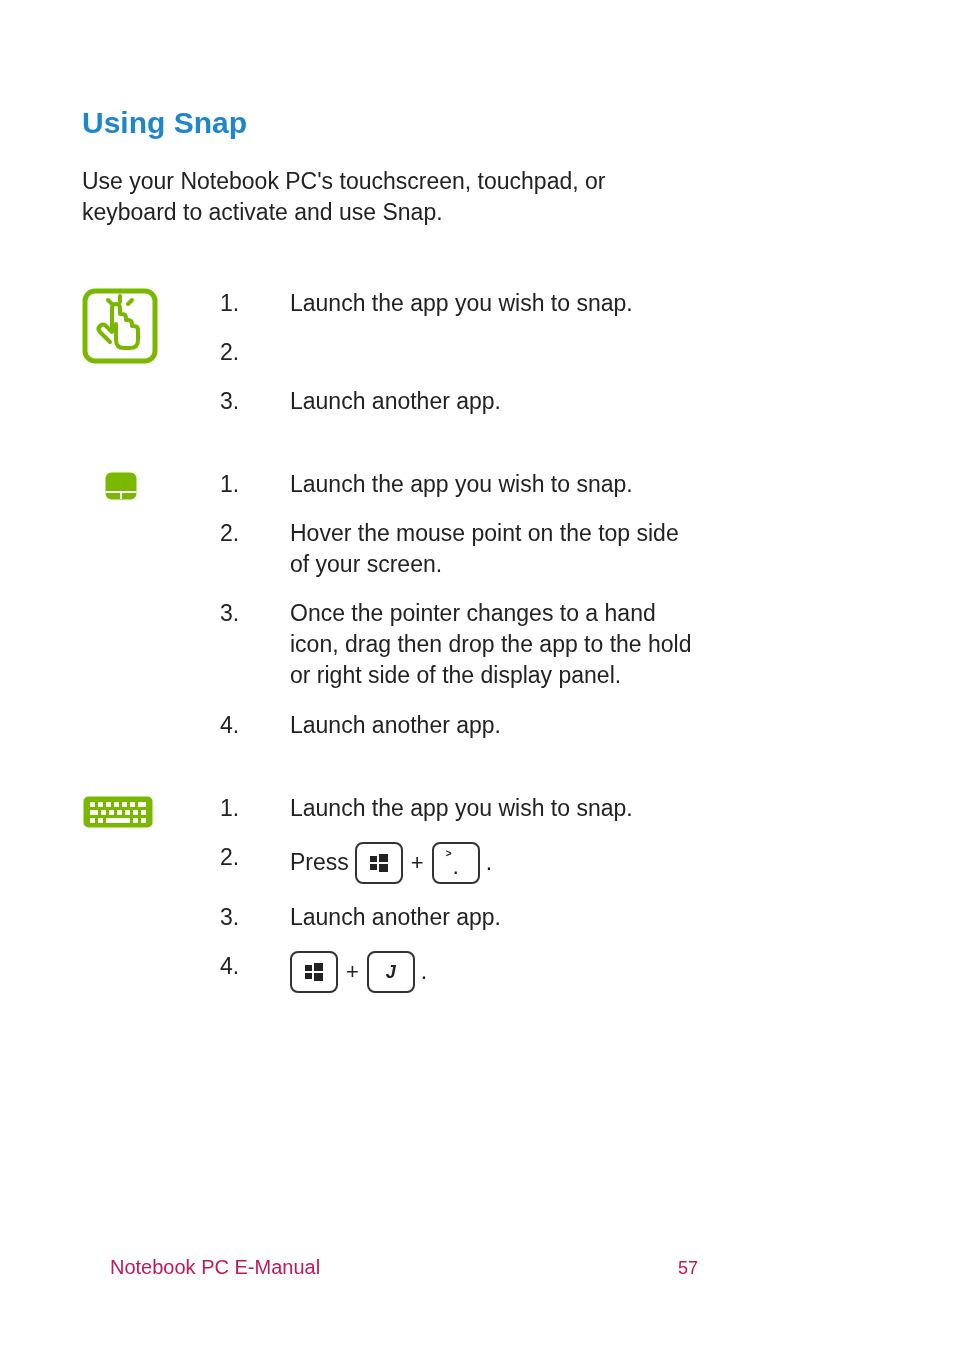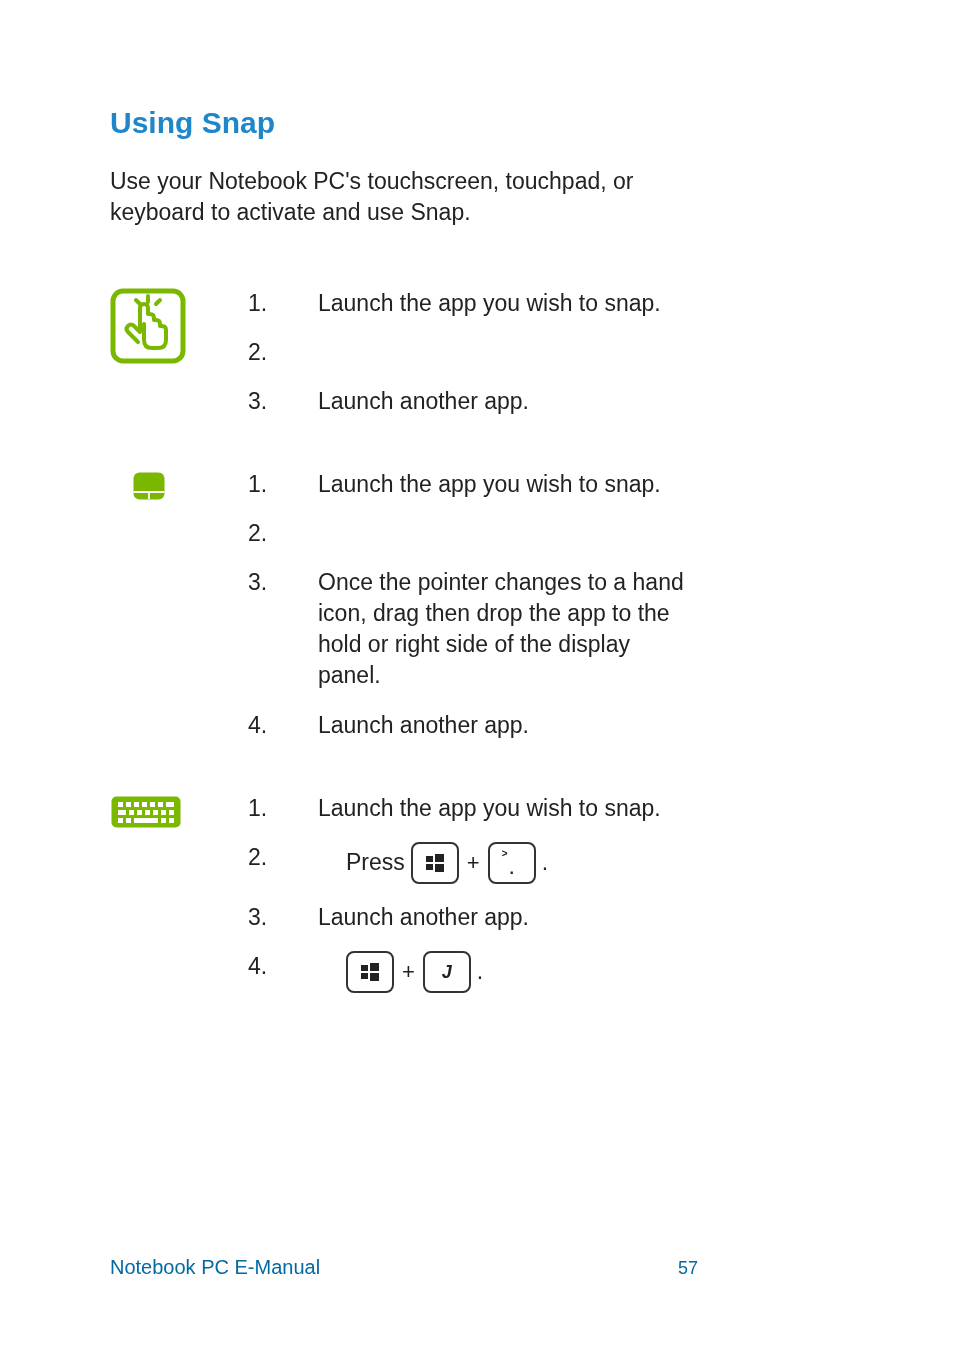--- a/index.html
+++ b/index.html
@@ -1,33 +1,33 @@
 <!DOCTYPE html>
 <html><head>
 <meta charset="utf-8">
 <style>
   * { box-sizing: border-box; margin: 0; padding: 0; }
   html, body { width: 954px; height: 1345px; background: #fff; font-family: "Segoe UI", "Myriad Pro", Arial, sans-serif; color: #222; }
-  .page { width: 808px; height: 1345px; padding: 106px 110px 40px 110px; position: relative; }
+  .page { width: 808px; height: 1345px; padding: 106px 110px 40px 82px; position: relative; }
   .h1 { color: #1f87c9; font-weight: 700; font-size: 30px; margin-bottom: 26px; }
   .intro { font-size: 23px; line-height: 1.35; margin-bottom: 60px; }
   .block { display: flex; margin-bottom: 52px; }
   .icon-col { width: 138px; flex: 0 0 138px; }
   .content-col { flex: 1; }
   .ol-item { display: flex; font-size: 23px; line-height: 1.35; margin-bottom: 18px; }
   .ol-item:last-child { margin-bottom: 0; }
   .ol-num { width: 70px; flex: 0 0 70px; }
   .ol-txt { flex: 1; }
-  .inline-row { display: flex; align-items: center; flex-wrap: wrap; gap: 6px; margin-left: 28px; }
+  .inline-row { display: flex; align-items: center; flex-wrap: wrap; gap: 6px; }
   .touch-icon svg, .touchpad-icon svg, .keyboard-icon svg { display: block; }
   .key { display: inline-flex; align-items: center; justify-content: center; min-width: 48px; height: 42px; border: 2.5px solid #333; border-radius: 8px; font-size: 18px; font-weight: 600; padding: 0 8px; }
   .key-wide { min-width: 48px; }
   .key svg { display: block; }
   .plus { font-size: 22px; padding: 0 2px; }
-  .footer { position: absolute; bottom: 66px; left: 110px; right: 110px; display: flex; justify-content: space-between; align-items: flex-end; font-size: 20px; color: #0369a1; }
+  .footer { position: absolute; bottom: 66px; left: 110px; right: 110px; display: flex; justify-content: space-between; align-items: flex-end; font-size: 20px; color: #be185d; }
   .footer .pg { font-size: 18px; }
 </style>
 </head>
 <body>
 
 <div class="page">
 
   <h2 class="h1">Using Snap</h2>
 
   <p class="intro">Use your Notebook PC's touchscreen, touchpad, or keyboard to activate and use Snap.</p>
@@ -71,20 +71,21 @@
         </svg>
       </span>
     </div>
     <div class="content-col">
       <div class="ol-item">
         <div class="ol-num">1.</div>
         <div class="ol-txt">Launch the app you wish to snap.</div>
       </div>
       <div class="ol-item">
         <div class="ol-num">2.</div>
+        <div class="ol-txt">Hover the mouse point on the top side of your screen.</div>
       </div>
       <div class="ol-item">
         <div class="ol-num">3.</div>
         <div class="ol-txt">Once the pointer changes to a hand icon, drag then drop the app to the hold or right side of the display panel.</div>
       </div>
       <div class="ol-item">
         <div class="ol-num">4.</div>
         <div class="ol-txt">Launch another app.</div>
       </div>
     </div>

